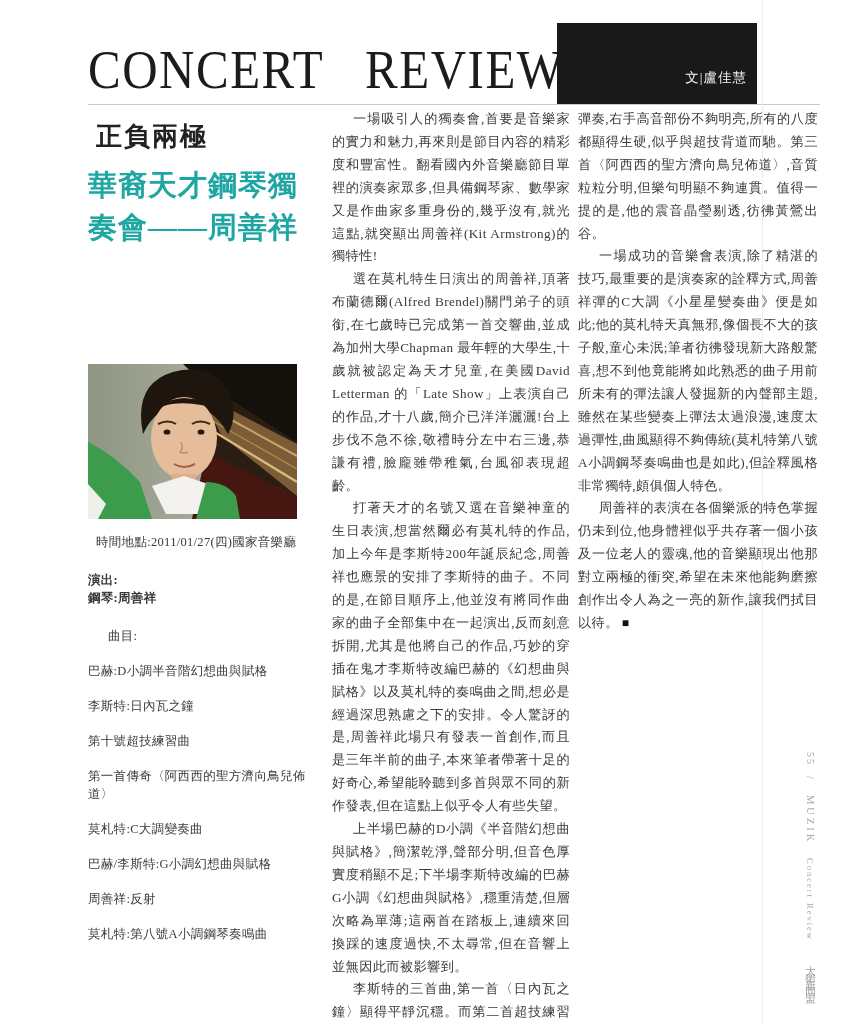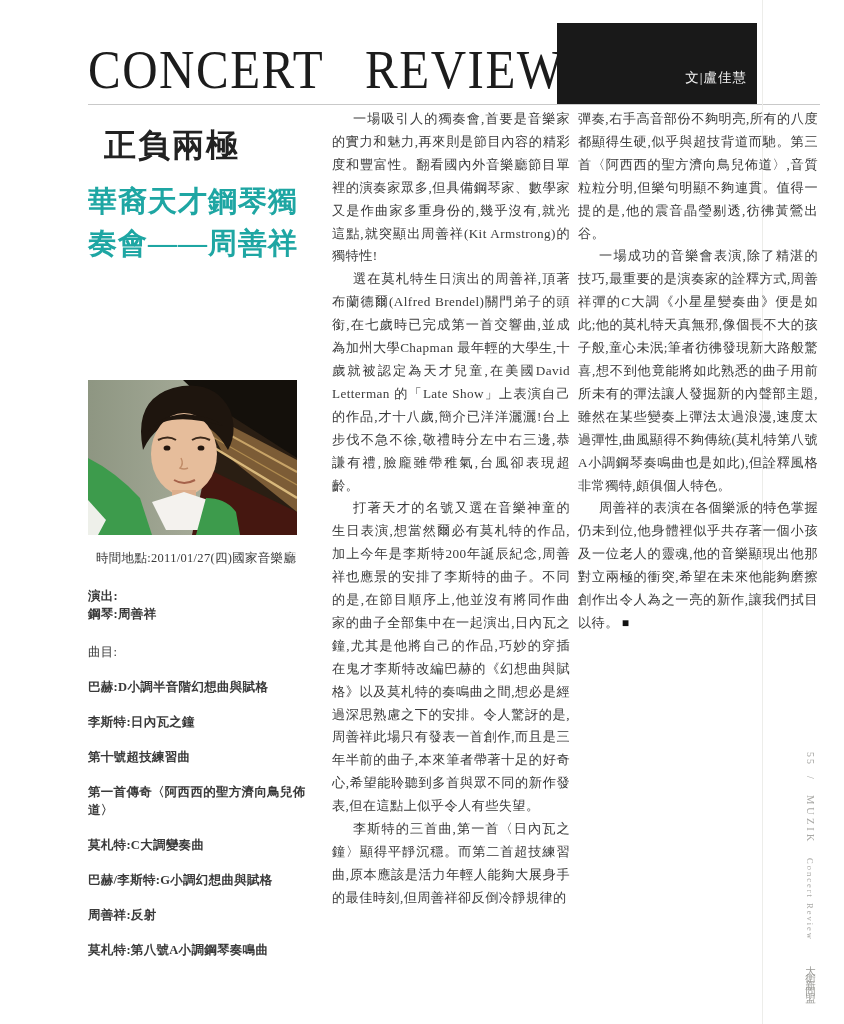--- a/index.html
+++ b/index.html
@@ -18,29 +18,29 @@
     position:absolute;left:557px;top:23px;width:200px;height:82px;background:#191919;
     display:flex;align-items:flex-end;justify-content:flex-end;box-sizing:border-box;
     padding:0 10px 18px 0;
   }
   .byline-box span{color:#f2f2f2;font-size:13.5px;letter-spacing:1px;}
   .header-rule{position:absolute;left:88px;top:104px;width:732px;height:1px;background:#c9c9c9;}
   .right-rule{position:absolute;left:762px;top:0;width:1px;height:1024px;background:#ededea;}
 
   
   .leftcol{position:absolute;left:88px;top:110px;width:224px;}
-  .t-black{font-size:32px;color:#222;margin:16px;font-weight:600;letter-spacing:2px;line-height:38px;}
+  .t-black{font-size:26px;color:#222;margin:8px;font-weight:600;letter-spacing:2px;line-height:38px;}
   .t-teal{font-size:29px;margin:0;font-weight:700;letter-spacing:1px;line-height:42px;}
   .photo{width:209px;height:155px;margin-top:116px;display:block;}
   .smalltext{font-size:12.5px;line-height:18px;color:#3a3a3a;letter-spacing:0.3px;}
   .caption{margin-top:14px;padding-left:8px;}
   .cast{margin-top:20px;font-weight:bold;}
-  .prog-label{margin-top:20px;}
+  .prog-label{margin-top:20px;margin-left:20px;}
   .prog-list{margin-top:16px;}
-  .prog-list div{margin:17px 0 1px 0;font-weight:bold;}
+  .prog-list div{margin:17px 0 1px 0;}
 
   
   .col{position:absolute;top:108px;font-size:13.2px;line-height:22.9px;
        text-align:justify;letter-spacing:0.4px;color:#3a3a3a;}
   .col2{left:332px;width:238px;}
   .col3{left:578px;width:240px;}
   .col p{margin:0;text-indent:1.6em;}
   .col p.noindent{text-indent:0;}
   .endmark{color:#111;font-size:12px;margin-left:3px;}
 
@@ -120,21 +120,22 @@
     <div>莫札特:C大調變奏曲</div>
     <div>巴赫/李斯特:G小調幻想曲與賦格</div>
     <div>周善祥:反射</div>
     <div>莫札特:第八號A小調鋼琴奏鳴曲</div>
   </div>
 </div>
 
 <div class="col col2">
   <p>一場吸引人的獨奏會,首要是音樂家的實力和魅力,再來則是節目內容的精彩度和豐富性。翻看國內外音樂廳節目單裡的演奏家眾多,但具備鋼琴家、數學家又是作曲家多重身份的,幾乎沒有,就光這點,就突顯出周善祥(Kit Armstrong)的獨特性!</p>
   <p>選在莫札特生日演出的周善祥,頂著布蘭德爾(Alfred Brendel)關門弟子的頭銜,在七歲時已完成第一首交響曲,並成為加州大學Chapman 最年輕的大學生,十歲就被認定為天才兒童,在美國David Letterman 的「Late Show」上表演自己的作品,才十八歲,簡介已洋洋灑灑!台上步伐不急不徐,敬禮時分左中右三邊,恭謙有禮,臉龐雖帶稚氣,台風卻表現超齡。</p>
-  <p>打著天才的名號又選在音樂神童的生日表演,想當然爾必有莫札特的作品,加上今年是李斯特200年誕辰紀念,周善祥也應景的安排了李斯特的曲子。不同的是,在節目順序上,他並沒有將同作曲家的曲子全部集中在一起演出,日內瓦之鐘,尤其是他將自己的作品,巧妙的穿插在鬼才李斯特改編巴赫的《幻想曲與賦格》以及莫札特的奏鳴曲之間,想必是經過深思熟慮之下的安排。令人驚訝的是,周善祥此場只有發表一首創作,而且是三年半前的曲子,本來筆者帶著十足的好奇心,希望能聆聽到多首與眾不同的新作發表,但在這點上似乎令人有些失望。</p>
+  <p>打著天才的名號又選在音樂神童的生日表演,想當然爾必有莫札特的作品,加上今年是李斯特200年誕辰紀念,周善祥也應景的安排了李斯特的曲子。不同的是,在節目順序上,他並沒有將同作曲家的曲子全部集中在一起演出,反而刻意拆開,尤其是他將自己的作品,巧妙的穿插在鬼才李斯特改編巴赫的《幻想曲與賦格》以及莫札特的奏鳴曲之間,想必是經過深思熟慮之下的安排。令人驚訝的是,周善祥此場只有發表一首創作,而且是三年半前的曲子,本來筆者帶著十足的好奇心,希望能聆聽到多首與眾不同的新作發表,但在這點上似乎令人有些失望。</p>
+  <p>上半場巴赫的D小調《半音階幻想曲與賦格》,簡潔乾淨,聲部分明,但音色厚實度稍顯不足;下半場李斯特改編的巴赫G小調《幻想曲與賦格》,穩重清楚,但層次略為單薄;這兩首在踏板上,連續來回換踩的速度過快,不太尋常,但在音響上並無因此而被影響到。</p>
   <p>李斯特的三首曲,第一首〈日內瓦之鐘〉顯得平靜沉穩。而第二首超技練習曲,原本應該是活力年輕人能夠大展身手的最佳時刻,但周善祥卻反倒冷靜規律的</p>
 </div>
 
 <div class="col col3">
   <p class="noindent">彈奏,右手高音部份不夠明亮,所有的八度都顯得生硬,似乎與超技背道而馳。第三首〈阿西西的聖方濟向鳥兒佈道〉,音質粒粒分明,但樂句明顯不夠連貫。值得一提的是,他的震音晶瑩剔透,彷彿黃鶯出谷。</p>
   <p>一場成功的音樂會表演,除了精湛的技巧,最重要的是演奏家的詮釋方式,周善祥彈的C大調《小星星變奏曲》便是如此;他的莫札特天真無邪,像個長不大的孩子般,童心未泯;筆者彷彿發現新大路般驚喜,想不到他竟能將如此熟悉的曲子用前所未有的彈法讓人發掘新的內聲部主題,雖然在某些變奏上彈法太過浪漫,速度太過彈性,曲風顯得不夠傳統(莫札特第八號A小調鋼琴奏鳴曲也是如此),但詮釋風格非常獨特,頗俱個人特色。</p>
   <p><span>周善祥的表演在各個樂派的特色掌握仍未到位,他身體裡似乎共存著一個小孩及一位老人的靈魂,他的音樂顯現出他那對立兩極的衝突,希望在未來他能夠磨擦創作出令人為之一亮的新作,讓我們拭目以待。</span><span class="endmark">■</span></p>
 </div>
 
 <div class="sidestrip">

